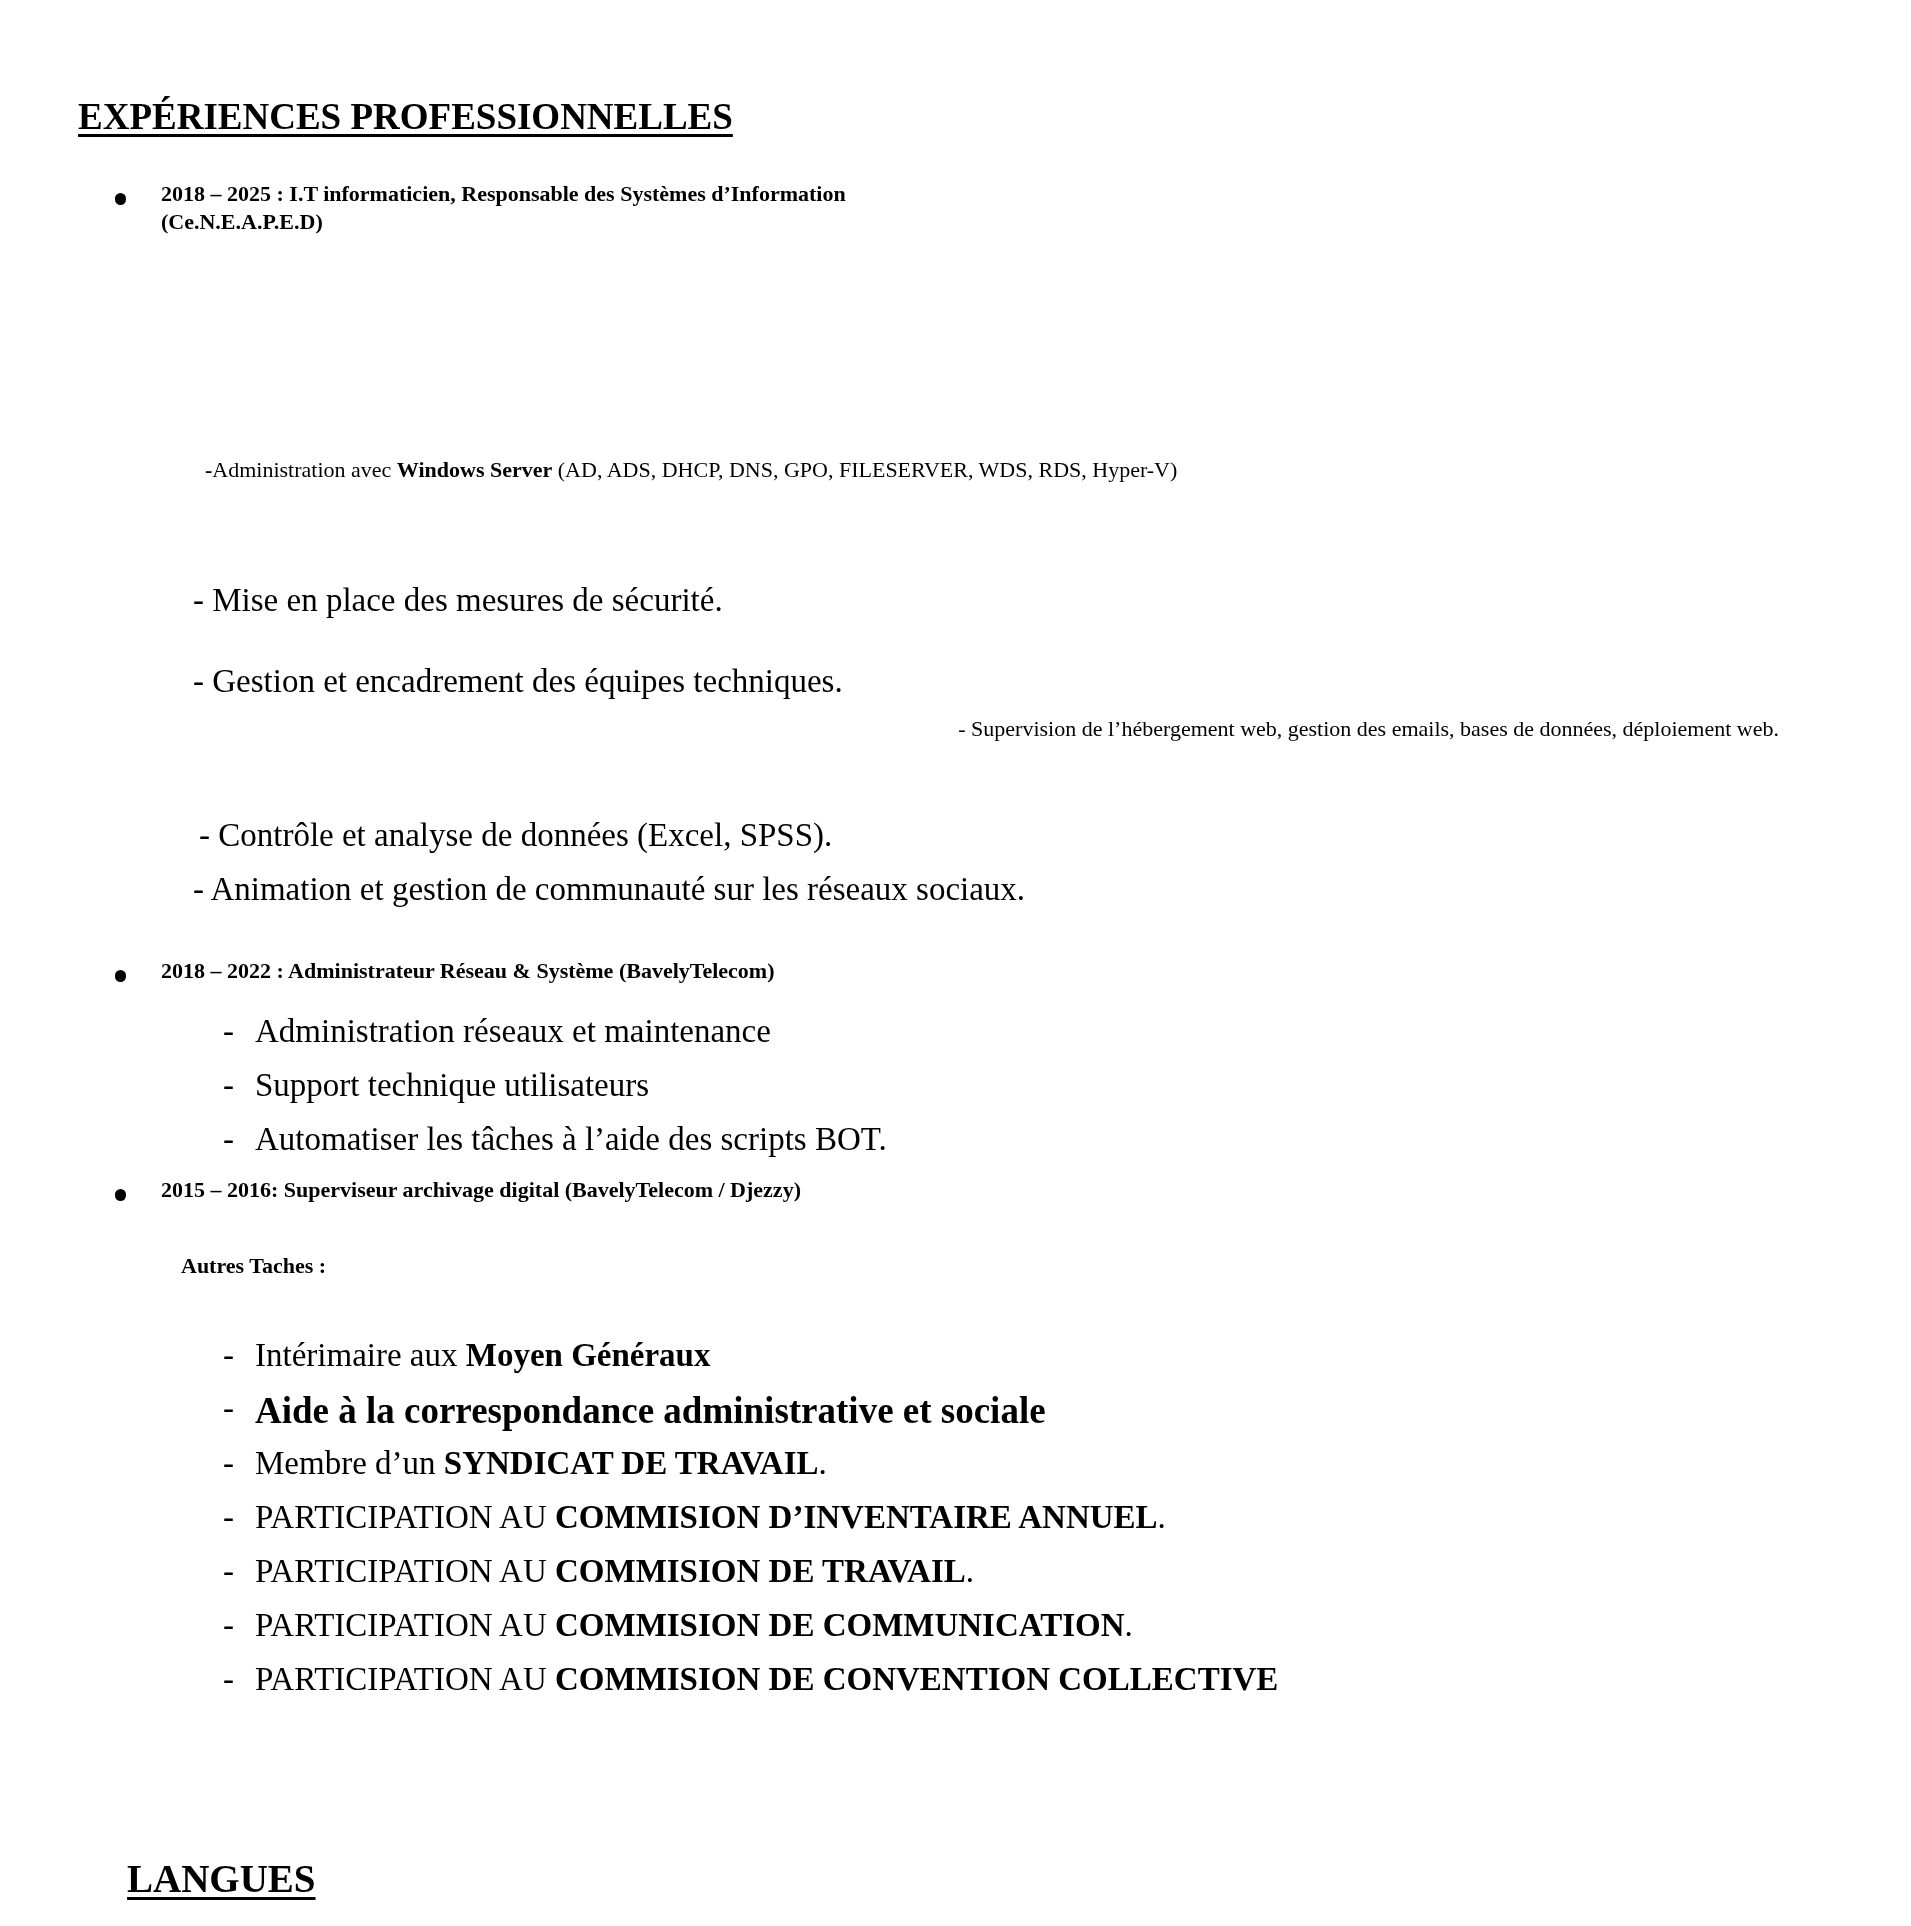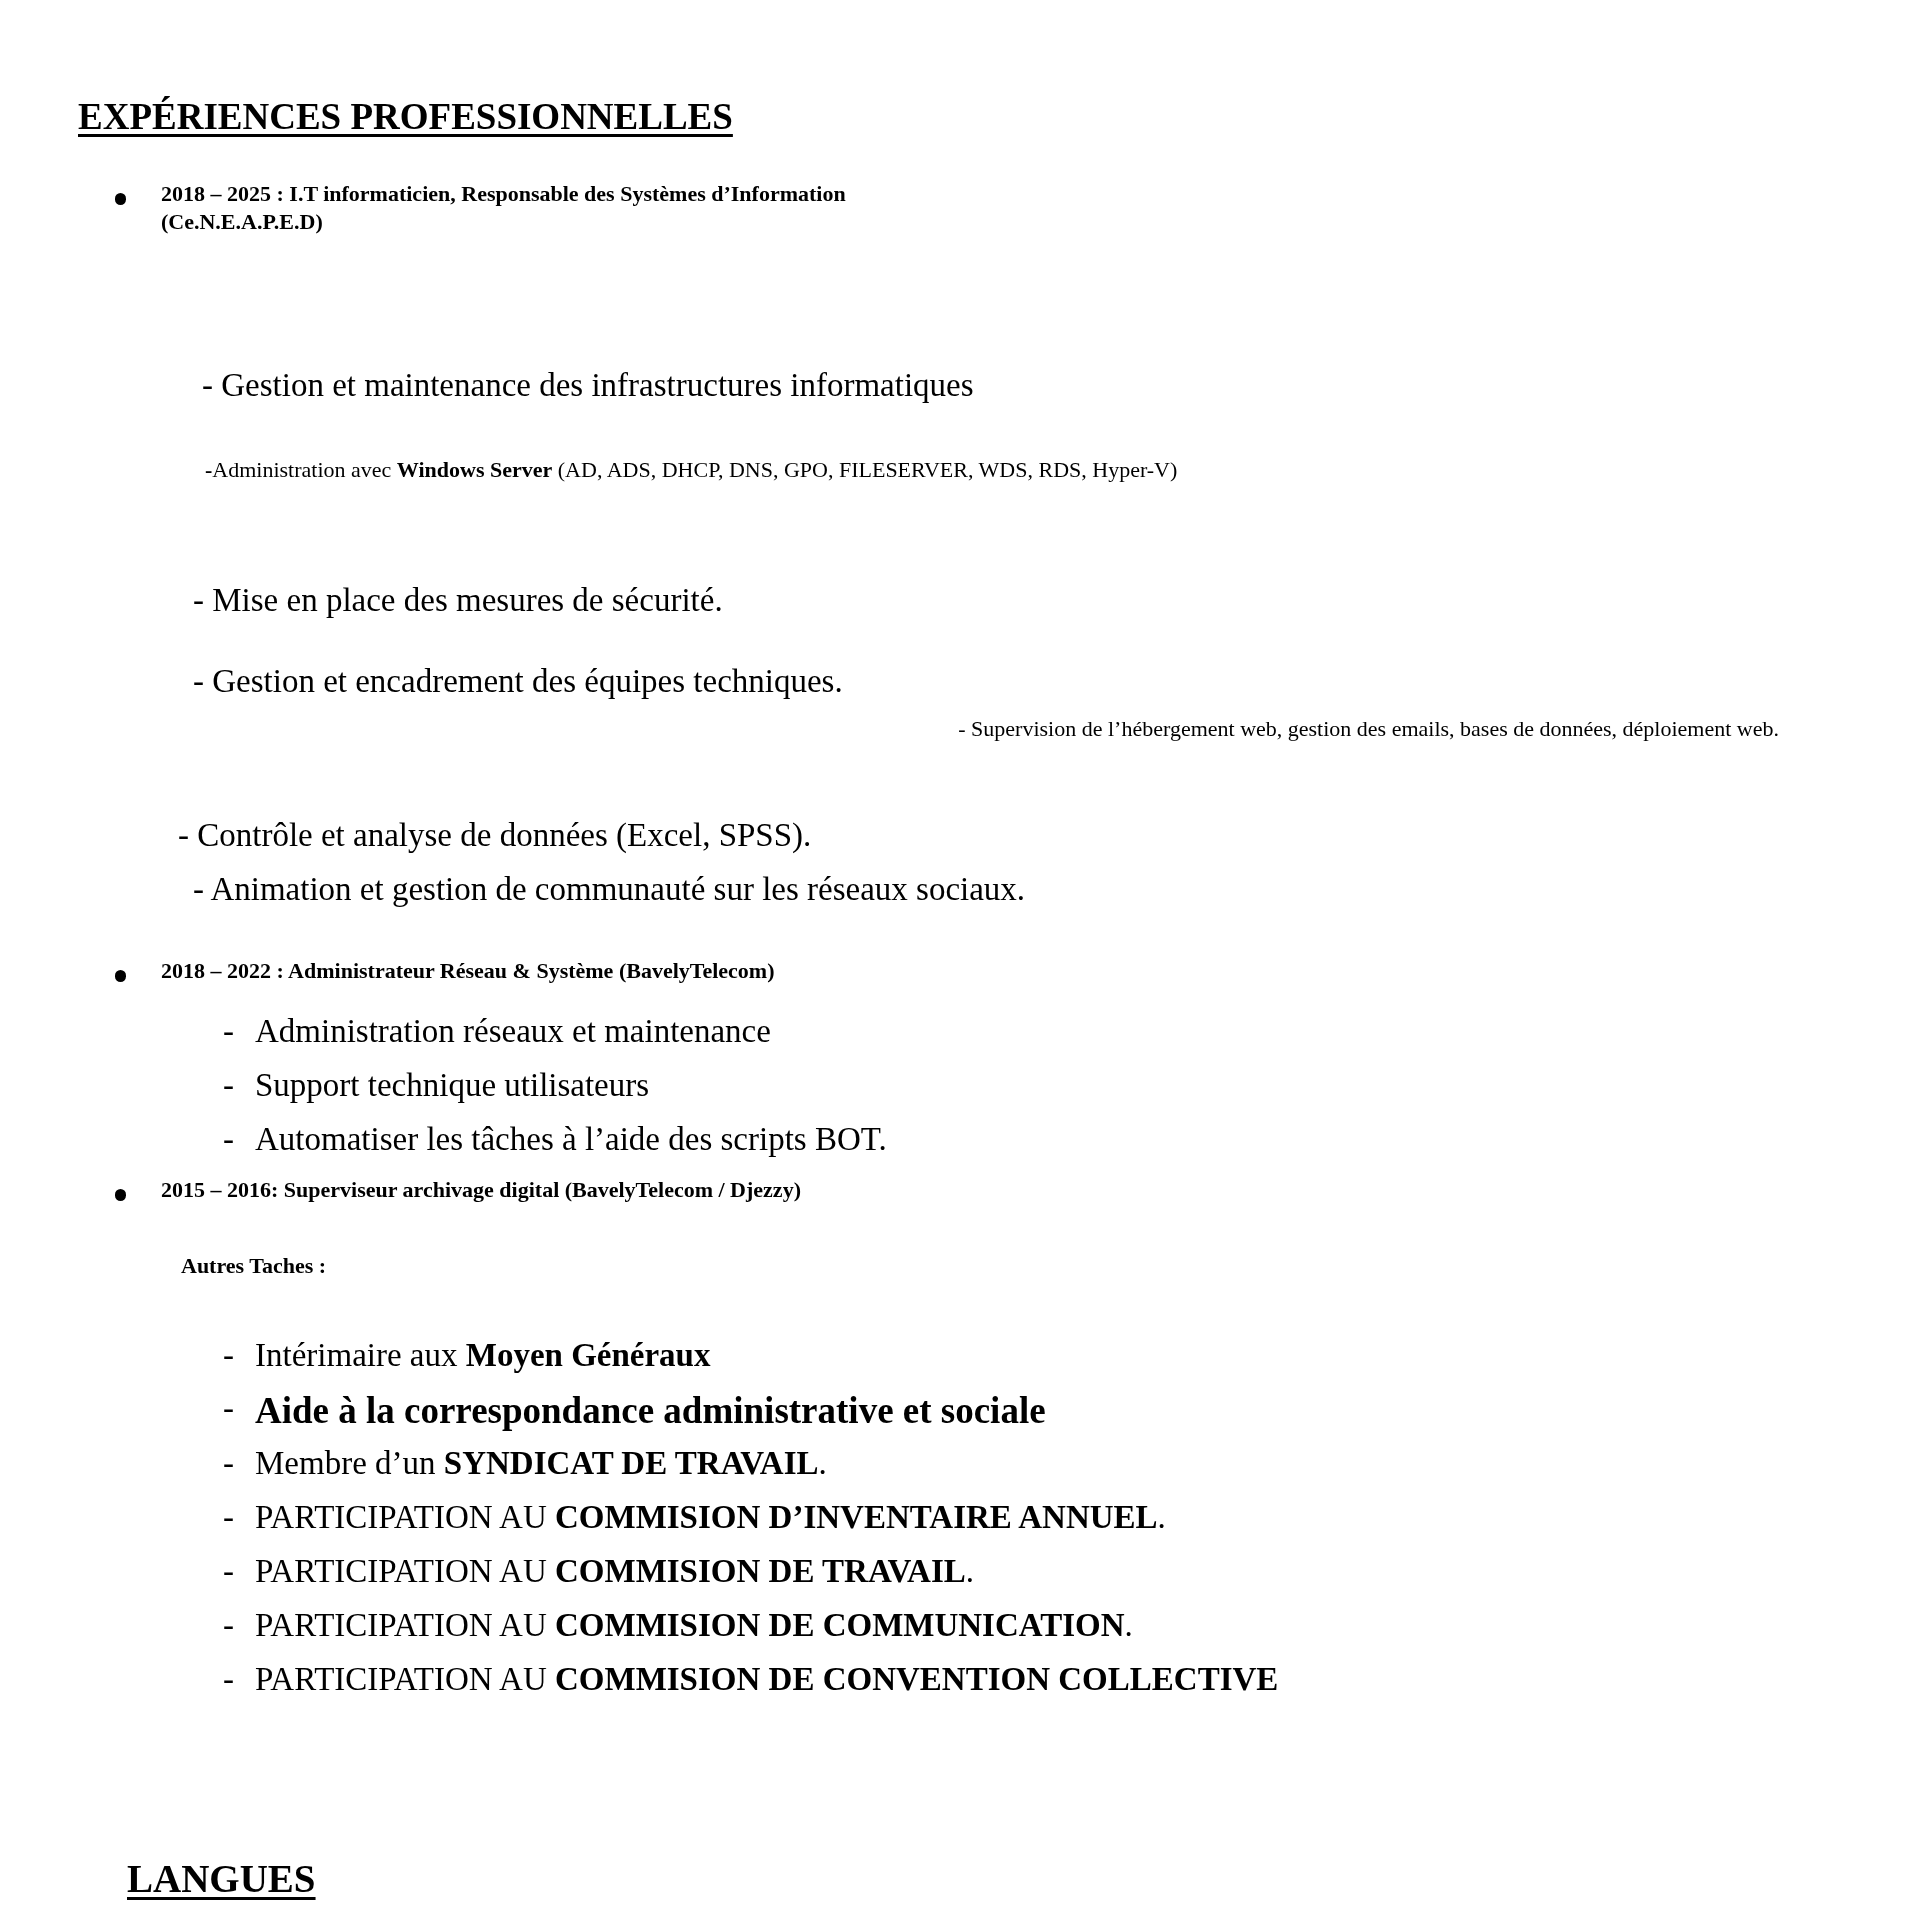--- a/index.html
+++ b/index.html
@@ -98,33 +98,32 @@
 <div class="page">
 
   <div class="section-title" id="title-experiences">EXPÉRIENCES PROFESSIONNELLES</div>
 
   <div class="lvl1" style="left:161px; top:181px; width:1425px;">
     <span class="marker"><i></i></span>
     <div>2018 – 2025 : I.T informaticien, Responsable des Systèmes d’Information</div>
     <div style="margin-top:3px;">(Ce.N.E.A.P.E.D)</div>
   </div>
 
-  <div class="detail" style="left:202px; top:367px;">- Gestion et maintenance des infrastructures informatiques</div>
 
   <div class="line wrap" style="left:59px; top:458px; width:1734px;">
     <span style="display:inline-block; width:146px;"></span><span class="bold">-</span><span>Administration avec </span><span class="bold">Windows Server</span><span> (AD, ADS, DHCP, DNS, GPO, FILESERVER, WDS, RDS, Hyper-V)</span>
   </div>
 
   <div class="detail" style="left:193px; top:582px;">- Mise en place des mesures de sécurité.</div>
 
   <div class="detail" style="left:193px; top:663px;">- Gestion et encadrement des équipes techniques.</div>
 
   <div class="line wrap" style="left:123px; top:717px; width:1656px; text-indent:73px;text-align:right;">- Supervision de l’hébergement web, gestion des emails, bases de données, déploiement web.</div>
 
-  <div class="detail" style="left:178px; top:817px;">- Contrôle et analyse de données (Excel, SPSS).</div>
+  <div class="detail" style="left:199px; top:817px;">- Contrôle et analyse de données (Excel, SPSS).</div>
 
   <div class="detail" style="left:193px; top:871px;">- Animation et gestion de communauté sur les réseaux sociaux.</div>
 
   <div class="lvl1" style="left:161px; top:958px; width:1425px;">
     <span class="marker"><i></i></span>
     <div>2018 – 2022 : Administrateur Réseau &amp; Système (BavelyTelecom)</div>
   </div>
 
   <div class="lvl2" style="left:255px; top:1013px;">
     <span class="dash">-</span>

